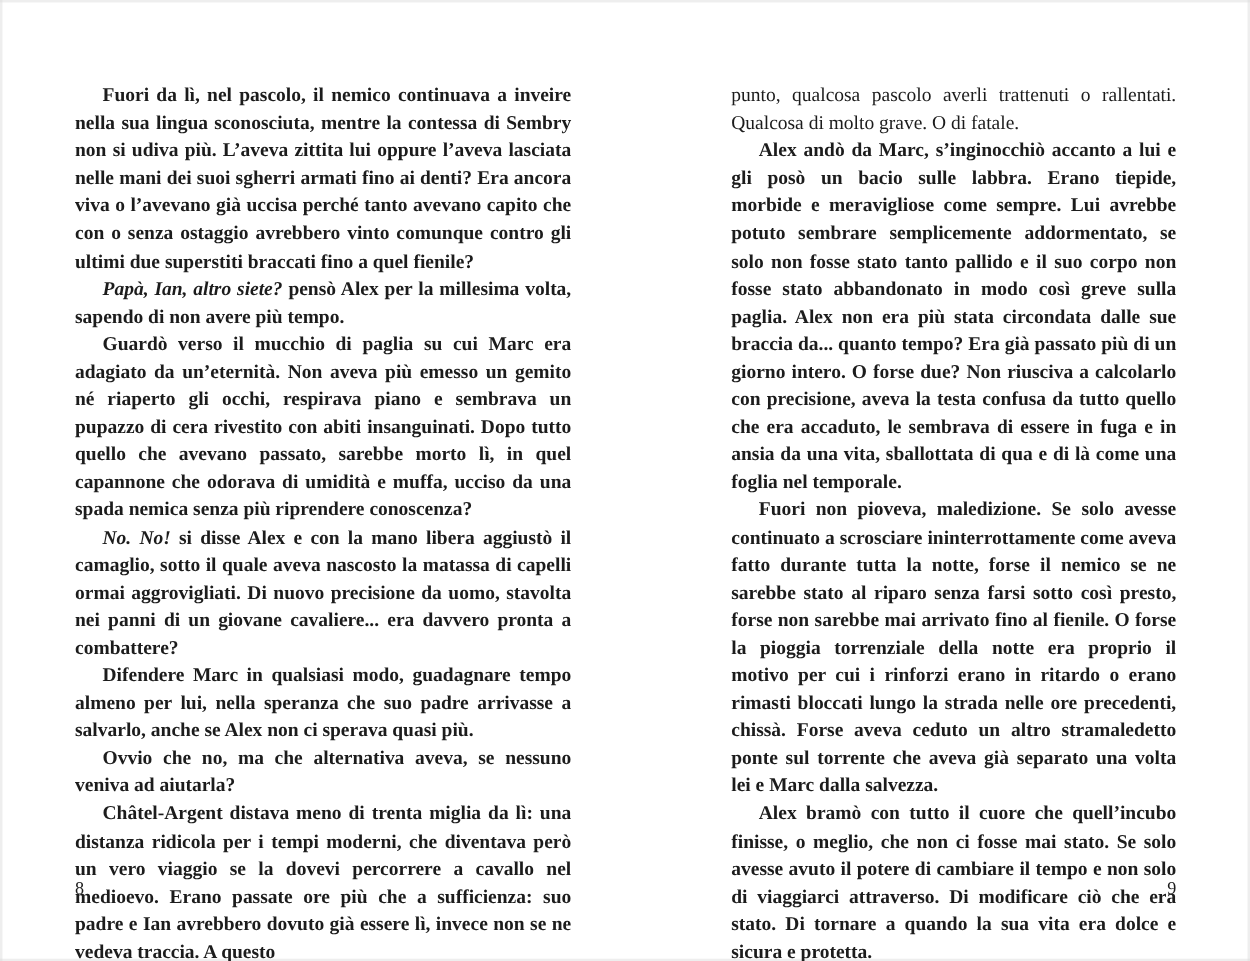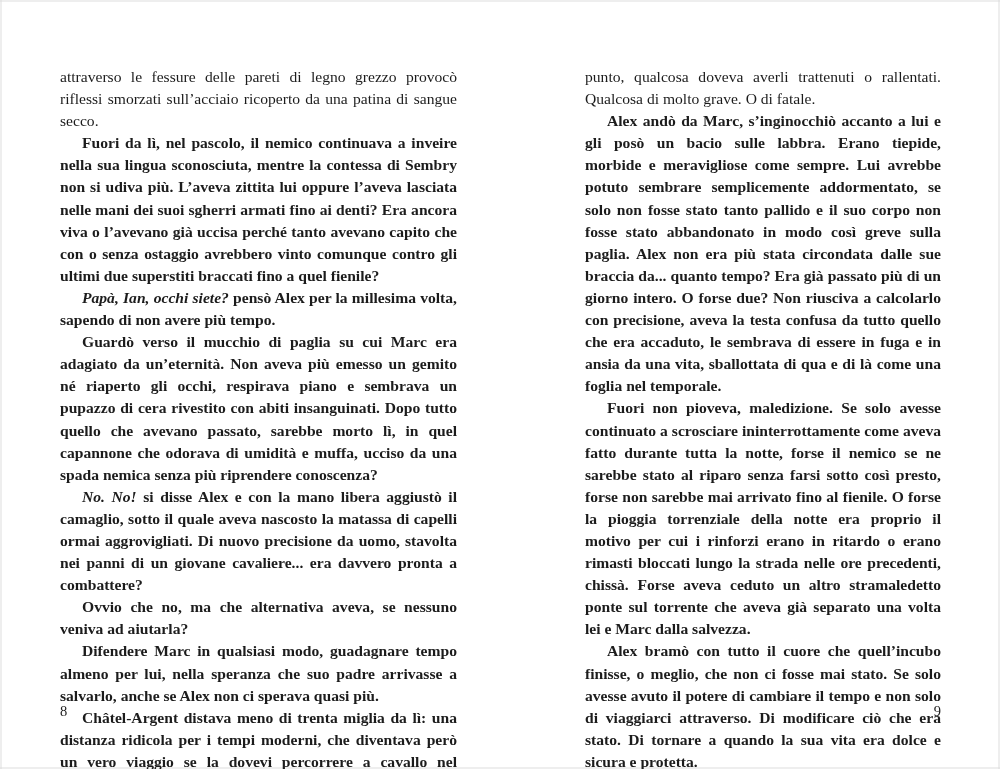--- a/index.html
+++ b/index.html
@@ -63,31 +63,30 @@
 </head>
 <body>
 
 <div class="spread">
   <div class="edge top"></div>
   <div class="edge bottom"></div>
   <div class="edge left"></div>
   <div class="edge right"></div>
 
   <div class="page left">
-      <p class="para"><span>attraverso le fessure delle pareti di legno grezzo provocò riflessi smorzati sull’acciaio ricoperto da una patina di sangue secco.</span></p>
       <p class="para indent"><span>Fuori da lì, nel pascolo, il nemico continuava a inveire nella sua lingua sconosciuta, mentre la contessa di Sembry non si udiva più. L’aveva zittita lui oppure l’aveva lasciata nelle mani dei suoi sgherri armati fino ai denti? Era ancora viva o l’avevano già uccisa perché tanto avevano capito che con o senza ostaggio avrebbero vinto comunque contro gli ultimi due superstiti braccati fino a quel fienile?</span></p>
-      <p class="para indent"><em>Papà, Ian, occhi siete?</em><span> pensò Alex per la millesima volta, sapendo di non avere più tempo.</span></p>
+      <p class="para indent"><em>Papà, Ian, altro siete?</em><span> pensò Alex per la millesima volta, sapendo di non avere più tempo.</span></p>
       <p class="para indent"><span>Guardò verso il mucchio di paglia su cui Marc era adagiato da un’eternità. Non aveva più emesso un gemito né riaperto gli occhi, respirava piano e sembrava un pupazzo di cera rivestito con abiti insanguinati. Dopo tutto quello che avevano passato, sarebbe morto lì, in quel capannone che odorava di umidità e muffa, ucciso da una spada nemica senza più riprendere conoscenza?</span></p>
       <p class="para indent"><em>No. No!</em><span> si disse Alex e con la mano libera aggiustò il camaglio, sotto il quale aveva nascosto la matassa di capelli ormai aggrovigliati. Di nuovo precisione da uomo, stavolta nei panni di un giovane cavaliere... era davvero pronta a combattere?</span></p>
+      <p class="para indent"><span>Difendere Marc in qualsiasi modo, guadagnare tempo almeno per lui, nella speranza che suo padre arrivasse a salvarlo, anche se Alex non ci sperava quasi più.</span></p>
       <p class="para indent"><span>Ovvio che no, ma che alternativa aveva, se nessuno veniva ad aiutarla?</span></p>
-      <p class="para indent"><span>Difendere Marc in qualsiasi modo, guadagnare tempo almeno per lui, nella speranza che suo padre arrivasse a salvarlo, anche se Alex non ci sperava quasi più.</span></p>
       <p class="para indent"><span>Châtel-Argent distava meno di trenta miglia da lì: una distanza ridicola per i tempi moderni, che diventava però un vero viaggio se la dovevi percorrere a cavallo nel medioevo. Erano passate ore più che a sufficienza: suo padre e Ian avrebbero dovuto già essere lì, invece non se ne vedeva traccia. A questo</span></p>
     </div>
   <div class="page right">
-      <p class="para"><span>punto, qualcosa doveva averli trattenuti o rallentati. Qualcosa di molto grave. O di fatale.</span></p>
+      <p class="para"><span>punto, qualcosa pascolo averli trattenuti o rallentati. Qualcosa di molto grave. O di fatale.</span></p>
       <p class="para indent"><span>Alex andò da Marc, s’inginocchiò accanto a lui e gli posò un bacio sulle labbra. Erano tiepide, morbide e meravigliose come sempre. Lui avrebbe potuto sembrare semplicemente addormentato, se solo non fosse stato tanto pallido e il suo corpo non fosse stato abbandonato in modo così greve sulla paglia. Alex non era più stata circondata dalle sue braccia da... quanto tempo? Era già passato più di un giorno intero. O forse due? Non riusciva a calcolarlo con precisione, aveva la testa confusa da tutto quello che era accaduto, le sembrava di essere in fuga e in ansia da una vita, sballottata di qua e di là come una foglia nel temporale.</span></p>
       <p class="para indent"><span>Fuori non pioveva, maledizione. Se solo avesse continuato a scrosciare ininterrottamente come aveva fatto durante tutta la notte, forse il nemico se ne sarebbe stato al riparo senza farsi sotto così presto, forse non sarebbe mai arrivato fino al fienile. O forse la pioggia torrenziale della notte era proprio il motivo per cui i rinforzi erano in ritardo o erano rimasti bloccati lungo la strada nelle ore precedenti, chissà. Forse aveva ceduto un altro stramaledetto ponte sul torrente che aveva già separato una volta lei e Marc dalla salvezza.</span></p>
       <p class="para indent"><span>Alex bramò con tutto il cuore che quell’incubo finisse, o meglio, che non ci fosse mai stato. Se solo avesse avuto il potere di cambiare il tempo e non solo di viaggiarci attraverso. Di modificare ciò che era stato. Di tornare a quando la sua vita era dolce e sicura e protetta.</span></p>
       <p class="para indent"><span>L’ultima volta che si era sentita così insieme a Marc era stata...</span></p>
       <p class="para indent"><span>Il nemico, fuori, lanciò un nuovo ultimatum. Adesso la sua voce era molto più vicina e se ne aggiunse un’altra, femminile, che strillò di terrore. La contessa di Sembry era ancora viva.</span></p>
     </div>
 
   <div class="page-number left-num">8</div>
   <div class="page-number right-num">9</div>
 </div>

